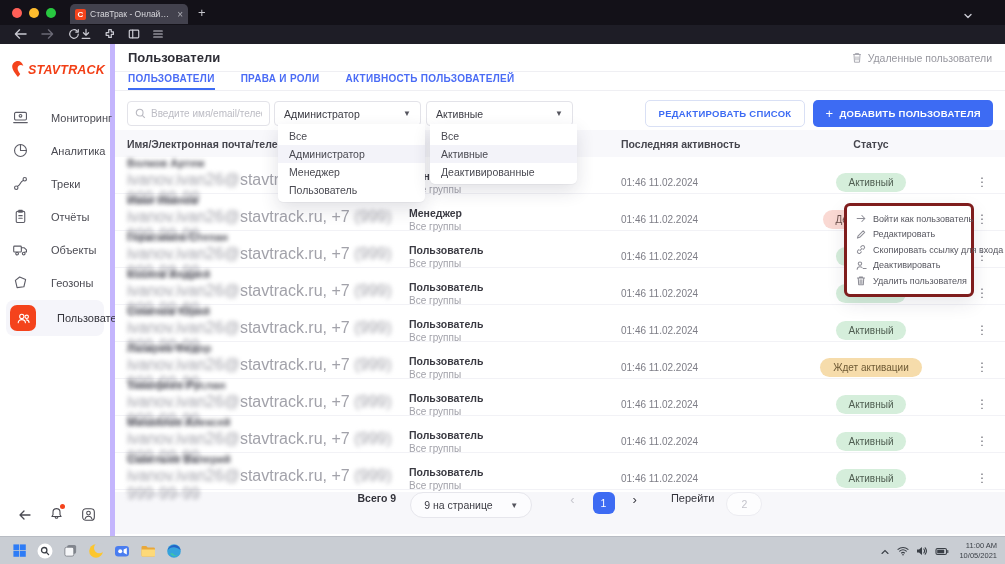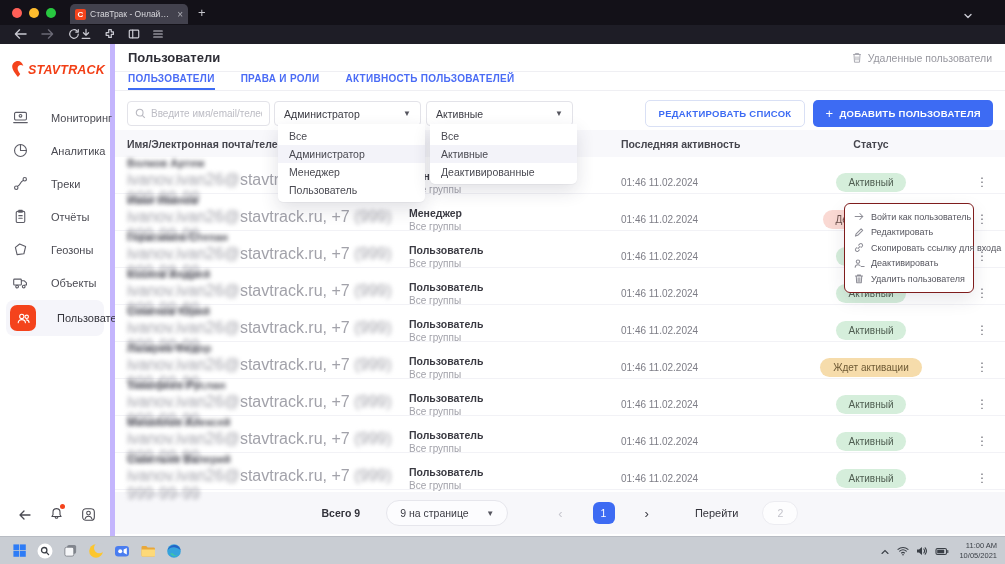--- a/index.html
+++ b/index.html
@@ -88,42 +88,42 @@
   .cell-role .rl { font-size:10.5px; font-weight:bold; color:#3a3a42; }
   .cell-role .gr { font-size:10px; color:#a2a2aa; margin-top:2px; }
   .cell-act { font-size:10px; color:#7d7d86; }
   .cell-status { text-align:center; }
   .badge { display:inline-block; font-size:10px; padding:4px 13px; border-radius:11px; }
   .b-active { background:#d5eedb; color:#4f5e51; }
   .b-inactive { background:#fad9d3; color:#6b4f49; }
   .b-pending { background:#f6dcab; color:#6e5a35; }
   .kebab { color:#6f6f78; font-size:12px; text-align:center; }
 
-  .pfooter { margin-top:2px; height:42px; background:#f7f7fa; display:flex; align-items:center; justify-content:center; gap:16px; }
+  .pfooter { margin-top:2px; height:42px; background:#f7f7fa; display:flex; align-items:flex-start; justify-content:center; gap:4px; }
   .total { font-size:10.5px; font-weight:bold; color:#33333b; }
   .perpage { margin-left:10px; width:122px; height:26px; border:1px solid #e6e6ec; background:#fcfcfe; border-radius:13px;
              display:flex; align-items:center; justify-content:space-between; padding:0 13px; }
   .perpage .pv { font-size:10.5px; color:#3c3c44; }
   .perpage .car { font-size:8px; color:#55555e; }
   .pag-prev { margin-left:34px; color:#c7c7cf; font-size:13px; }
   .pag-page { margin-left:14px; width:22px; height:22px; background:#3d6bf3; color:#fff; border-radius:6px;
               display:flex; align-items:center; justify-content:center; font-size:10.5px; }
   .pag-next { margin-left:14px; color:#3c3c44; font-size:13px; }
   .goto-lbl { margin-left:30px; font-size:11px; color:#33333b; }
   .goto-pill { margin-left:8px; width:36px; height:24px; border:1px solid #ececf1; background:#fdfdfe; border-radius:12px;
                display:flex; align-items:center; justify-content:center; font-size:10.5px; color:#c3c3cb; }
 
   
   .dd-panel { position:absolute; width:147px; background:#fff; border-radius:0 0 5px 5px;
               box-shadow:0 7px 18px rgba(40,40,70,.14), 0 1px 0 rgba(40,40,70,.04); padding:3px 0; z-index:5; }
   .dd-panel .opt { height:18px; display:flex; align-items:center; padding:0 11px; font-size:10.5px; color:#4a4a52; }
   .dd-panel .opt.hl { background:#f3f3f9; }
   #role-panel { left:163px; top:80px; }
   #status-panel { left:315px; top:80px; }
-  .ctx-menu { position:absolute; left:729px; top:159px; width:130px; background:#fff; border:1px solid #7f1d1d;
+  .ctx-menu { position:absolute; left:729px; top:159px; width:130px; background:#fff; border:3px solid #7f1d1d;
               border-radius:6px; box-shadow:0 7px 18px rgba(40,40,70,.10); padding:5px 0; z-index:6; }
   .ctx-item { height:15.5px; display:flex; align-items:center; gap:6px; padding:0 8px; }
   .ctx-item svg { stroke:#8d8d96; fill:none; stroke-width:1.2; stroke-linecap:round; stroke-linejoin:round; flex:none; }
   .ctx-item .ml { font-size:9px; color:#55555e; white-space:nowrap; }
 
   
   .taskbar { height:28px; background:#c9cdd3; display:flex; align-items:center; padding:0 8px; border-top:1px solid #b8bcc3; }
   .tb-icons { display:flex; gap:10px; align-items:center; margin-left:4px; }
   .tb-icons span { display:flex; }
   .tray { margin-left:auto; display:flex; align-items:center; gap:7px; }
@@ -225,35 +225,35 @@
               <svg viewBox="0 0 20 20">
                 <rect x="5" y="4" width="10" height="13" rx="1.5"></rect>
                 <path d="M8 2.8h4V5H8zM8 9h4M8 12h4"></path>
               </svg>
             </span>
             <span class="lbl">Отчёты</span>
           </div>
           <div class="side-item">
             <span class="icn">
               <svg viewBox="0 0 20 20">
-                <path d="M4 7.5 9 3.5l7 3-2 8.5-8 1z"></path>
-              </svg>
-            </span>
-            <span class="lbl">Геозоны</span>
-          </div>
-          <div class="side-item">
-            <span class="icn">
-              <svg viewBox="0 0 20 20">
                 <rect x="2" y="6" width="9" height="7" rx="1"></rect>
                 <path d="M11 8h3.5l2.5 2.5V13h-2"></path>
                 <circle cx="6" cy="14.8" r="1.6"></circle>
                 <circle cx="13.8" cy="14.8" r="1.6"></circle>
               </svg>
             </span>
             <span class="lbl">Объекты</span>
+          </div>
+          <div class="side-item">
+            <span class="icn">
+              <svg viewBox="0 0 20 20">
+                <path d="M4 7.5 9 3.5l7 3-2 8.5-8 1z"></path>
+              </svg>
+            </span>
+            <span class="lbl">Геозоны</span>
           </div>
           <div class="side-item active">
             <span class="icn">
               <svg viewBox="0 0 20 20">
                 <circle cx="8" cy="7.5" r="2.5"></circle>
                 <path d="M3.8 15c0-2.2 2-3.7 4.2-3.7s4.2 1.5 4.2 3.7"></path>
                 <circle cx="13.8" cy="8" r="2"></circle>
                 <path d="M13.5 11.6c1.8.2 3 1.6 3 3.1"></path>
               </svg>
             </span>

